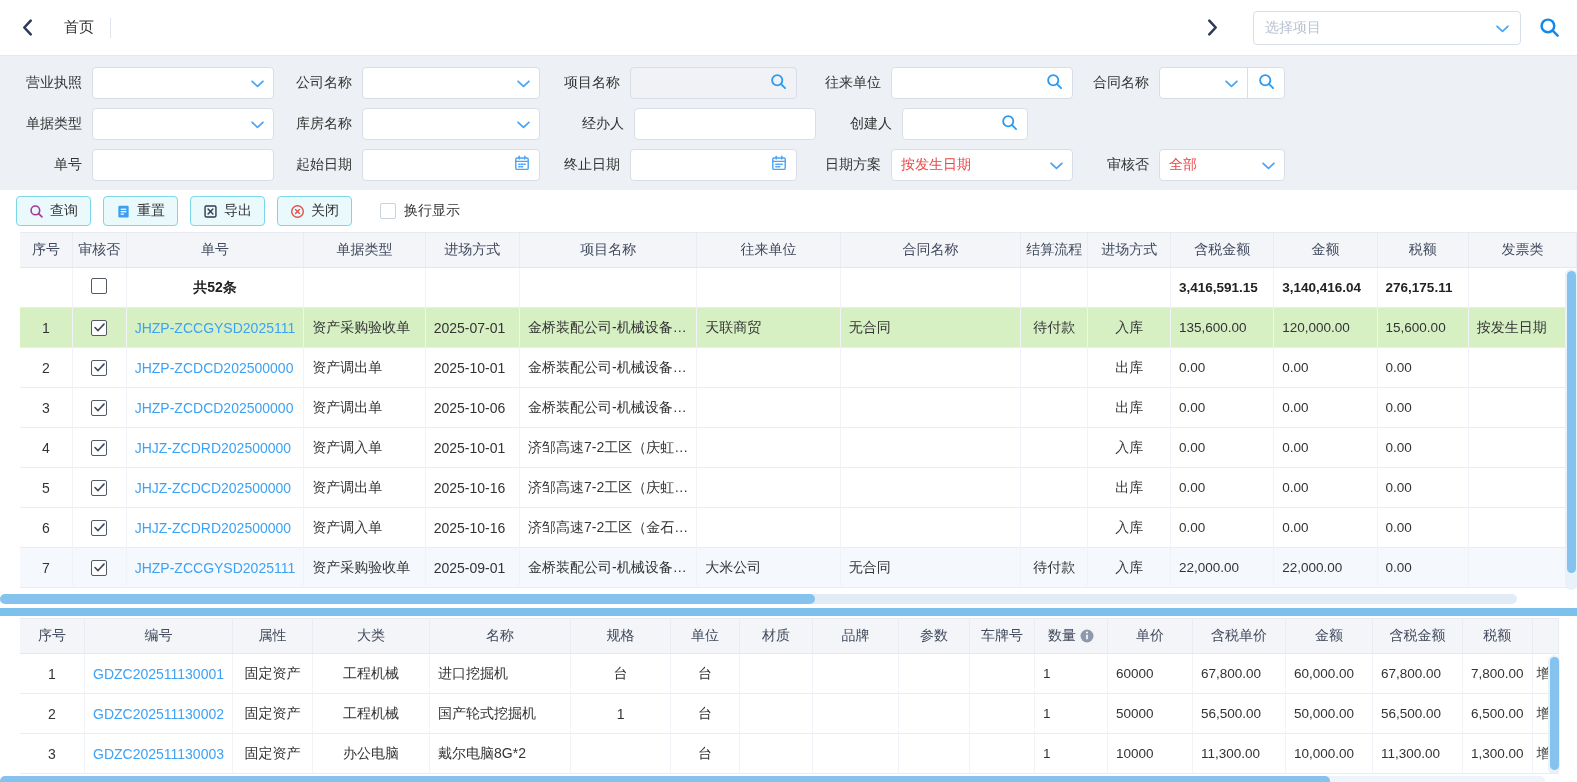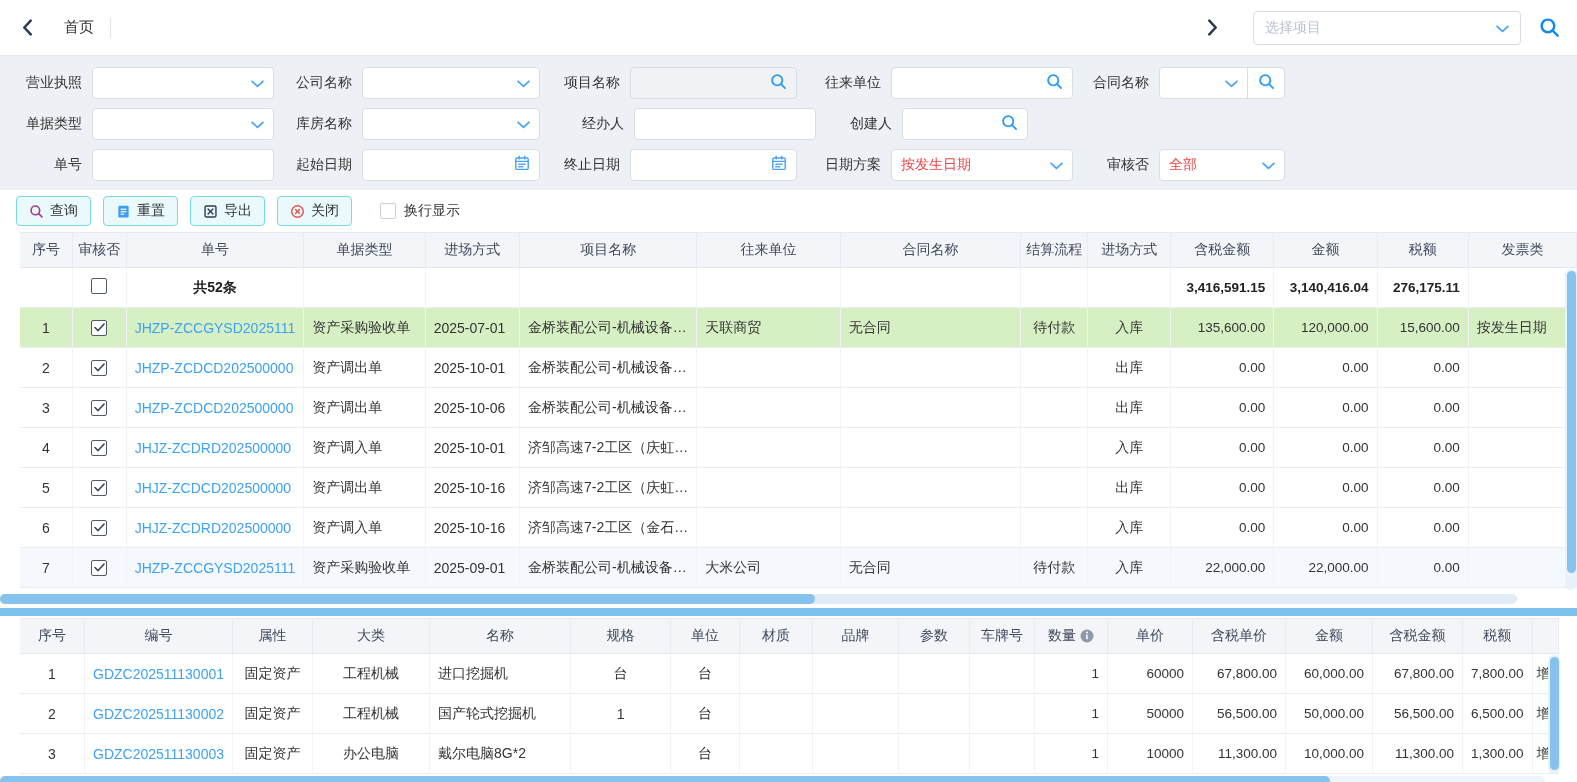--- a/index.html
+++ b/index.html
@@ -54,21 +54,21 @@
   .wrap-check { margin-left:16px; display:flex; align-items:center; gap:8px; cursor:pointer; }
   .cbx { width:16px; height:16px; border:1px solid #c9d1dc; border-radius:2px; background:#fff; }
 
   
   table.grid { border-collapse:separate; border-spacing:0; table-layout:fixed; }
   .grid th { height:36px; background:#f3f5f9; color:#414a5c; font-weight:500; font-size:14px;
     border-bottom:1px solid #e3e8ef; border-right:1px solid #e9edf3; border-top:1px solid #e7ebf1;
     white-space:nowrap; overflow:hidden; text-align:center; }
   .grid td { height:40px; border-bottom:1px solid #e9edf2; border-right:1px solid #f0f3f7;
     padding:0 8px; white-space:nowrap; overflow:hidden; background:#fff; }
-  .tc { text-align:center; } .tl { text-align:left; } .tr { text-align:right; font-size:13.5px; }
+  .tc { text-align:center; } .tl { text-align:left; } .tr { font-size:13.5px; }
   tr.sum td { font-weight:bold; color:#222; }
   tr.hl td { background:#d6f0c4; }
   tr.shade td { background:#f5f8fc; }
   .cell-link { color:#3da2f5; text-decoration:none; cursor:pointer; }
   .cb { width:16px; height:16px; border:1.6px solid #525a68; border-radius:2px; background:#fff;
     display:inline-flex; align-items:center; justify-content:center; cursor:pointer; }
   .cb svg { width:11px; height:9px; fill:none; stroke:#434b58; stroke-width:1.8; stroke-linecap:round; stroke-linejoin:round; }
   .info-ic { display:inline-flex; vertical-align:-2px; margin-left:4px; cursor:pointer; }
   .info-ic svg { width:14px; height:14px; }
   .qtyh { display:inline-flex; align-items:center; }

